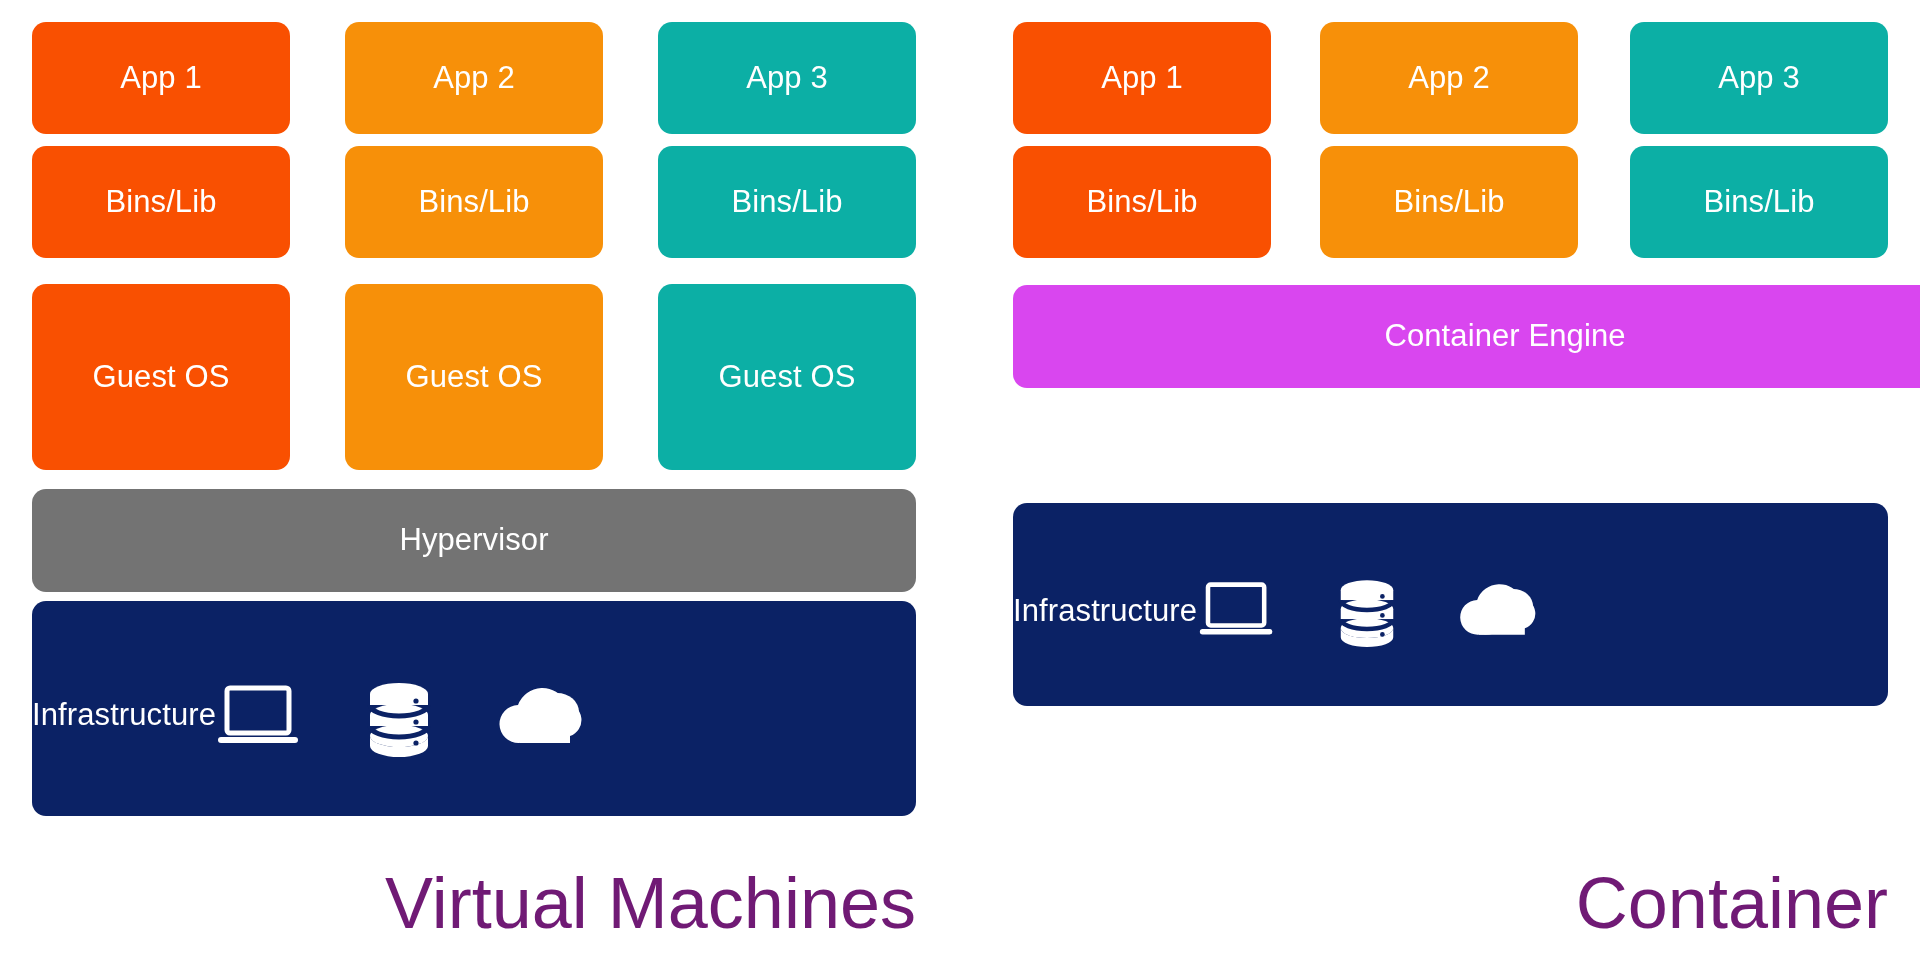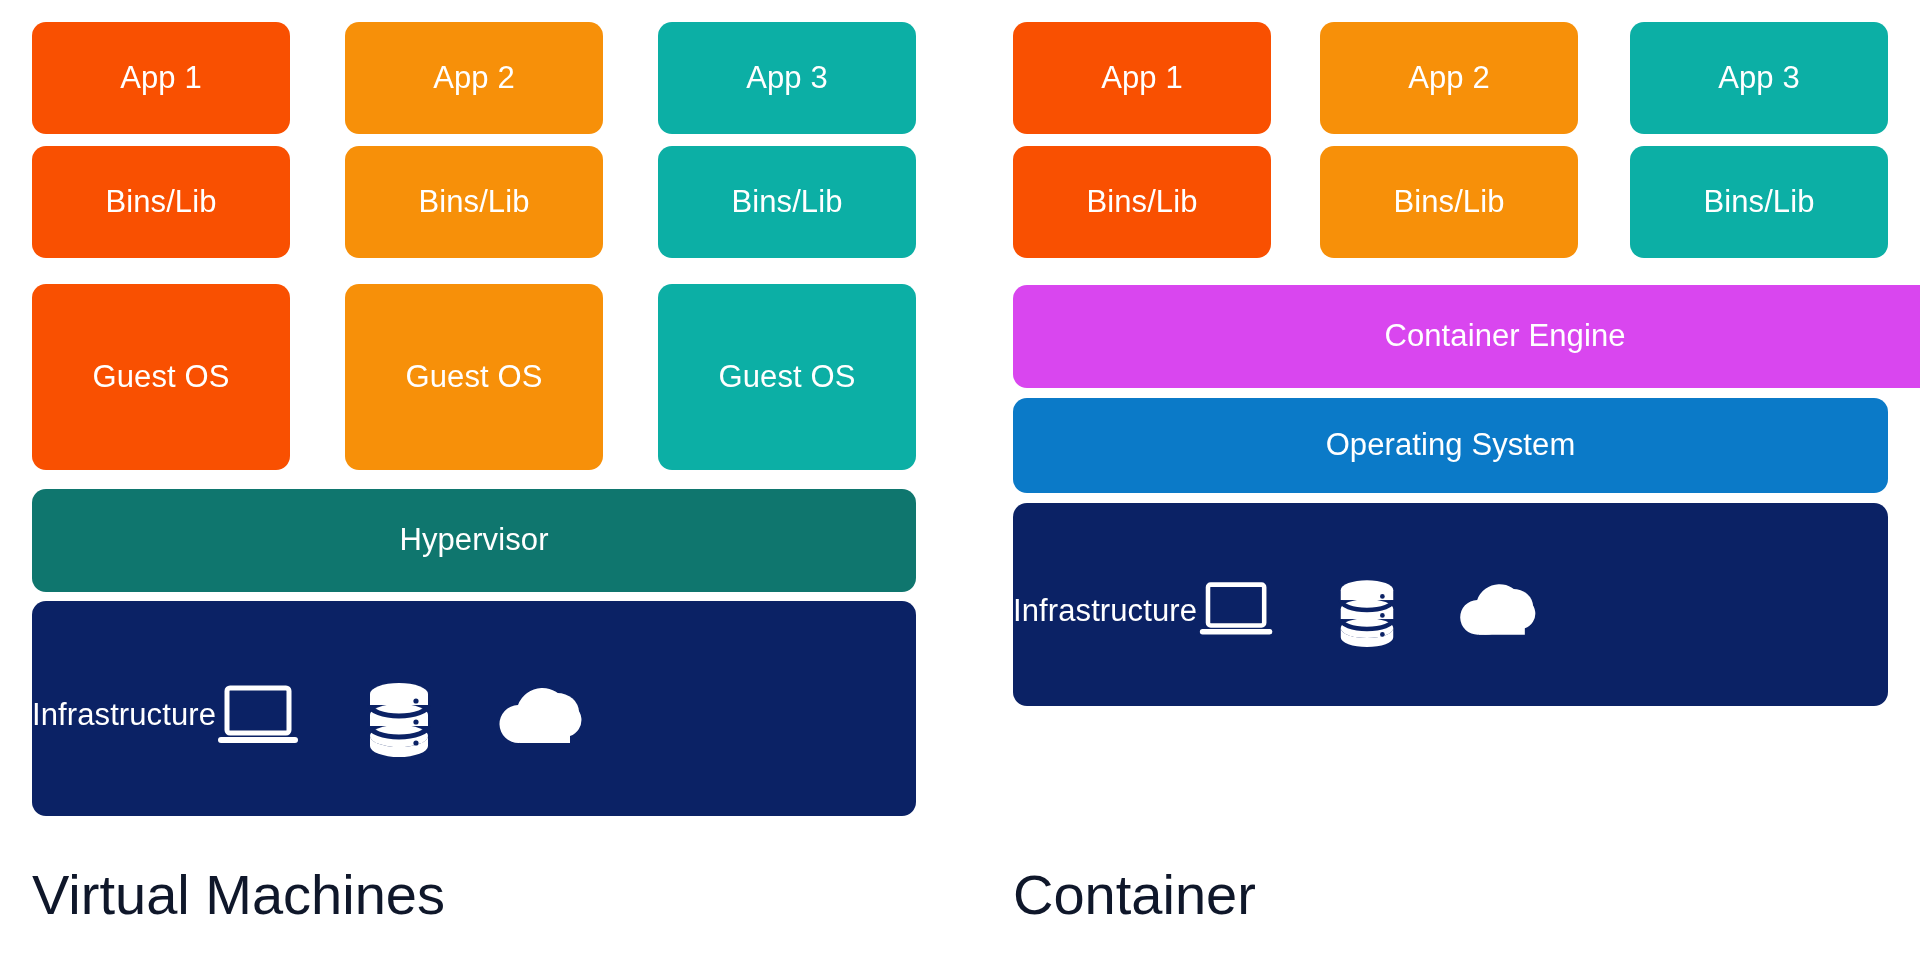--- a/index.html
+++ b/index.html
@@ -57,24 +57,24 @@
     align-items: center;
     justify-content: center;
     gap: 64px;
     margin-top: 14px;
   }
 
   .icons svg { display: block; }
 
   .caption {
     position: absolute;
-    color: #0f172a;
-    font-size: 56px;
+    color: #701a75;
+    font-size: 72px;
     font-weight: 400;
-    text-align: left;
+    text-align: right;
     white-space: nowrap;
     user-select: none;
   }
 
   
   .t-cell { font-size: 31px; }
   .t-bar  { font-size: 31px; }
 </style>
 </head>
 <body>
@@ -104,21 +104,21 @@
   <div class="blk t-cell" style="left:32px; top:284px; width:258px; height:186px; background:#f95001;">
     <span class="lbl">Guest OS</span>
   </div>
   <div class="blk t-cell" style="left:345px; top:284px; width:258px; height:186px; background:#f79009;">
     <span class="lbl">Guest OS</span>
   </div>
   <div class="blk t-cell" style="left:658px; top:284px; width:258px; height:186px; background:#0cafa5;">
     <span class="lbl">Guest OS</span>
   </div>
 
-  <div class="blk t-bar" style="left:32px; top:489px; width:884px; height:103px; background:#0f766e;">
+  <div class="blk t-bar" style="left:32px; top:489px; width:884px; height:103px; background:#737373;">
     <span class="lbl">Hypervisor</span>
   </div>
 
   <div class="blk stacked t-bar" style="left:32px; top:601px; width:884px; height:215px; background:#0b2265;">
     <span class="lbl">Infrastructure</span>
     <div class="icons">
 
       <span>
         <svg width="86" height="64" viewBox="0 0 86 64">
           <rect x="11" y="4" width="62" height="45" rx="3" ry="3" fill="none" stroke="#ffffff" stroke-width="5"></rect>
@@ -182,23 +182,20 @@
     <span class="lbl">Bins/Lib</span>
   </div>
   <div class="blk t-cell" style="left:1630px; top:146px; width:258px; height:112px; background:#0cafa5;">
     <span class="lbl">Bins/Lib</span>
   </div>
 
   <div class="blk t-bar" style="left:1013px; top:285px; width:984px; height:103px; background:#d946ef;">
     <span class="lbl">Container Engine</span>
   </div>
 
-  <div class="blk t-bar" style="left:1013px; top:398px; width:875px; height:95px; background:#0b7ac8;">
-    <span class="lbl">Operating System</span>
-  </div>
 
   <div class="blk stacked t-bar" style="left:1013px; top:503px; width:875px; height:203px; background:#0b2265;">
     <span class="lbl">Infrastructure</span>
     <div class="icons" style="gap:60px; margin-top:10px;">
 
       <span>
         <svg width="80" height="58" viewBox="0 0 86 64">
           <rect x="11" y="4" width="62" height="45" rx="3" ry="3" fill="none" stroke="#ffffff" stroke-width="5"></rect>
           <rect x="2" y="53" width="80" height="6" rx="3" ry="3" fill="#ffffff"></rect>
         </svg>

